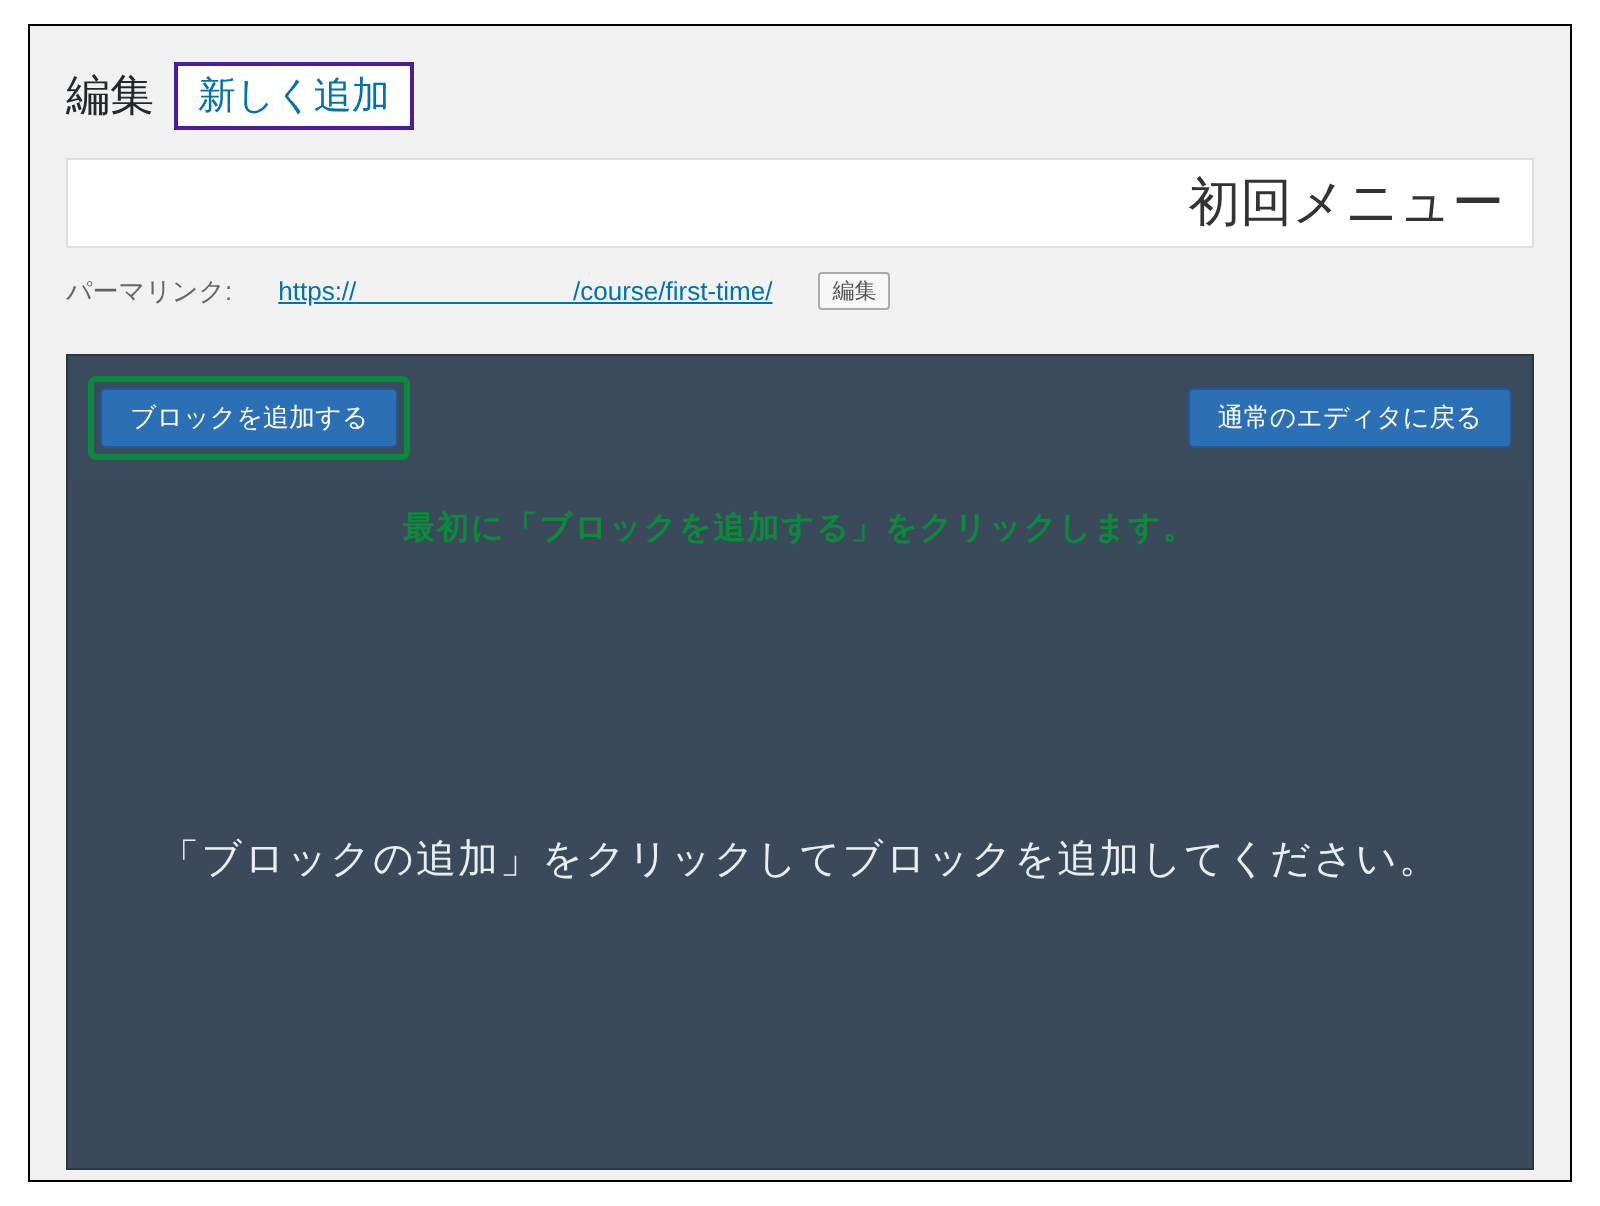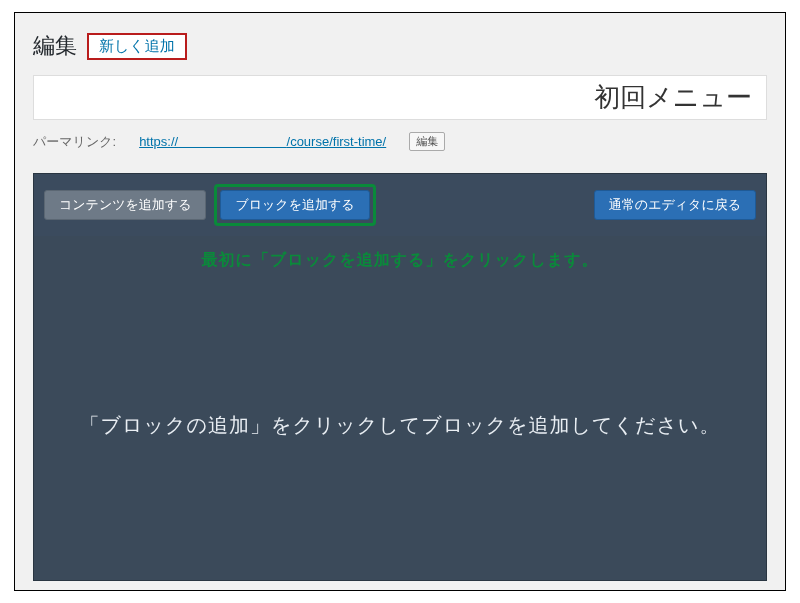--- a/index.html
+++ b/index.html
@@ -22,24 +22,24 @@
       align-items: center;
       gap: 10px;
       margin-bottom: 14px;
     }
     .heading {
       font-size: 22px;
       font-weight: 400;
       color: #23282d;
     }
     .add-new {
-      border: 2px solid #b91c1c;
+      border: 2px solid #4c1d95;
       color: #0073aa;
       background: #fff;
-      font-size: 15px;
+      font-size: 19px;
       padding: 2px 10px;
       cursor: pointer;
     }
     .title-input {
       width: 100%;
       font-size: 26px;
       padding: 6px 14px;
       border: 1px solid #ddd;
       background: #fff;
       color: #333;
@@ -142,21 +142,20 @@
   <div class="permalink-row">
     <span class="permalink-label">パーマリンク:</span>
     <a href="#" class="permalink-link">
       <span>https://</span><span style="white-space:pre; text-decoration:underline;">                              </span><span>/course/first-time/</span>
     </a>
     <button class="permalink-edit">編集</button>
   </div>
 
   <div class="editor">
     <div class="toolbar">
-      <button class="btn btn-gray">コンテンツを追加する</button>
       <span class="highlight-box">
         <button class="btn btn-blue">ブロックを追加する</button>
       </span>
       <span class="toolbar-spacer"></span>
       <button class="btn btn-blue">通常のエディタに戻る</button>
     </div>
 
     <div class="annotation">最初に「ブロックを追加する」をクリックします。</div>
 
     <div class="editor-body">

